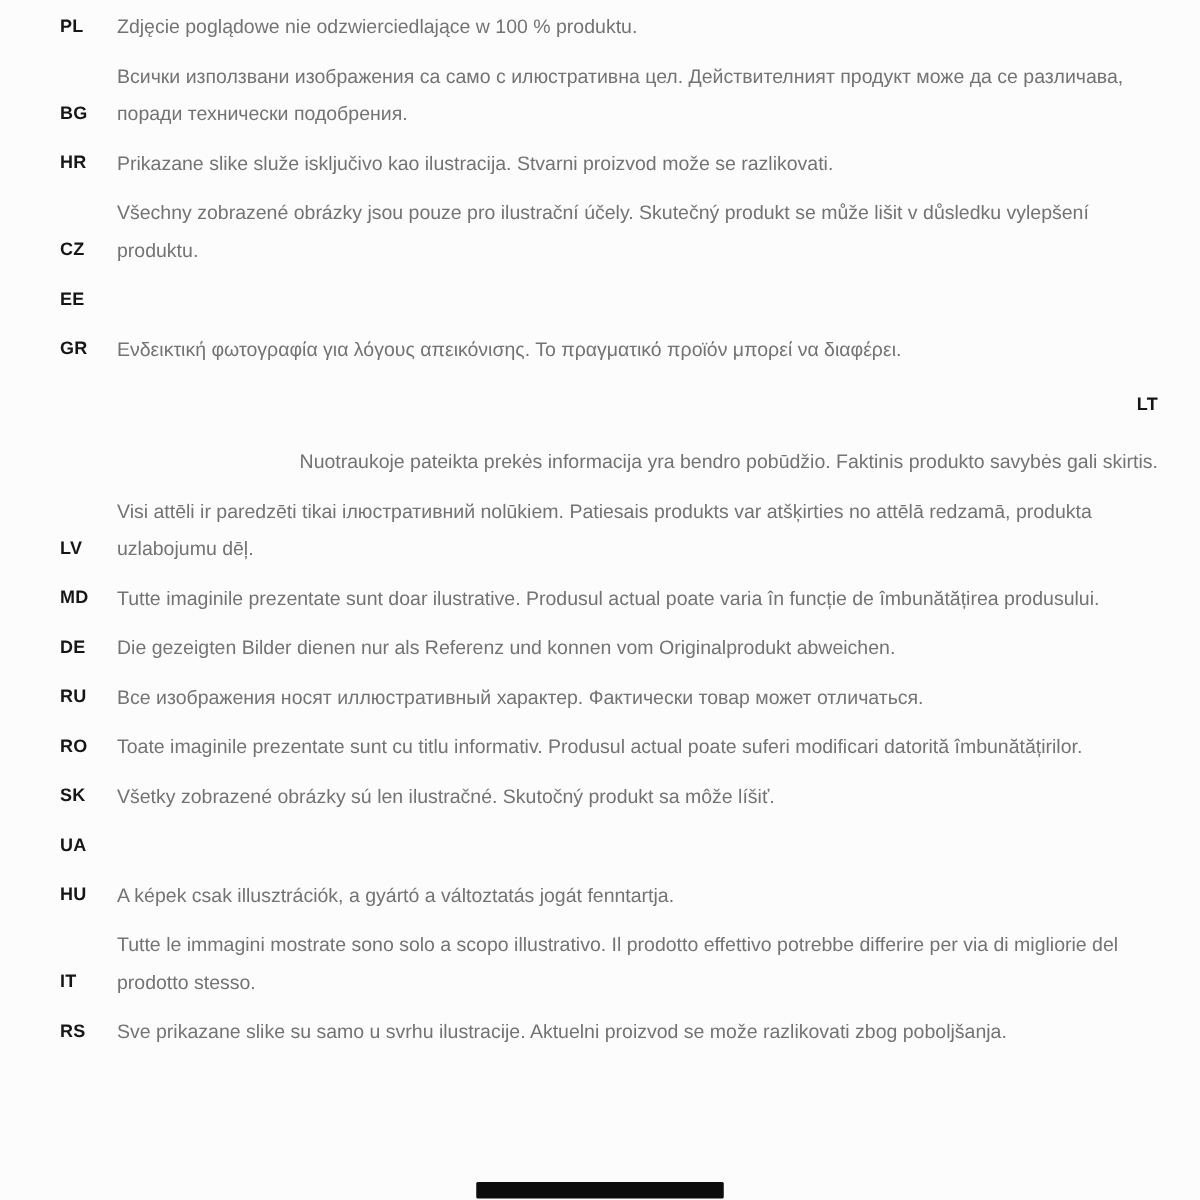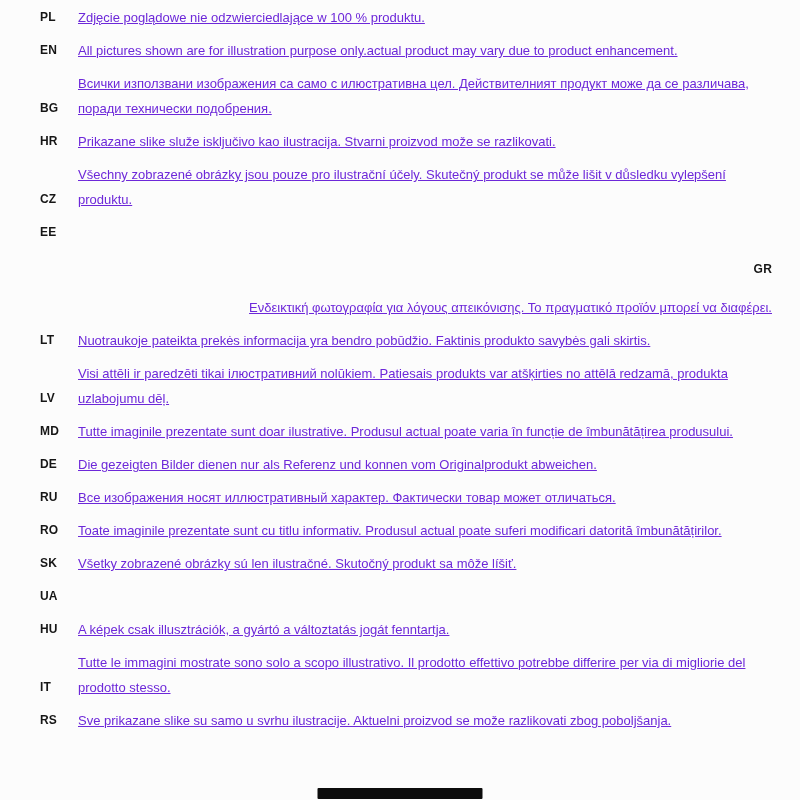--- a/index.html
+++ b/index.html
@@ -35,22 +35,21 @@
     font-size: 12px;
     line-height: 25px;
     letter-spacing: 0.2px;
     color: #161616;
   }
   .text {
     flex: 0 1 auto;
     max-width: 700px;
     font-size: 13px;
     line-height: 25px;
-    color: #6d28d9;
-    text-decoration: underline;
+    color: #737373;
   }
   .home-bar {
     position: absolute;
     left: 50%;
     bottom: 1px;
     transform: translateX(-50%);
     width: 165px;
     height: 11px;
     border-radius: 1px;
   }
@@ -58,24 +57,20 @@
 </head>
 <body style="background: rgb(252, 252, 252);">
 
 <div class="page">
   <div id="rows">
   <div class="row">
     <span class="code">PL</span>
     <span class="text">Zdjęcie poglądowe nie odzwierciedlające w 100 % produktu.</span>
   </div>
 
-  <div class="row">
-    <span class="code">EN</span>
-    <span class="text">All pictures shown are for illustration purpose only.actual product may vary due to product enhancement.</span>
-  </div>
 
   <div class="row">
     <span class="code">BG</span>
     <span class="text">Всички използвани изображения са само с илюстративна цел. Действителният продукт може да се различава, поради технически подобрения.</span>
   </div>
 
   <div class="row">
     <span class="code">HR</span>
     <span class="text">Prikazane slike služe isključivo kao ilustracija. Stvarni proizvod može se razlikovati.</span>
   </div>

